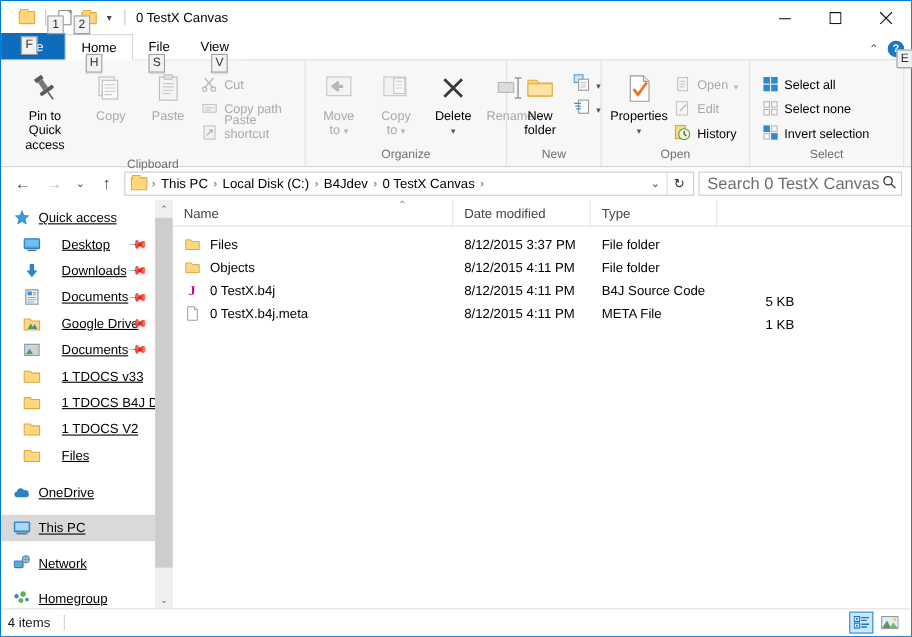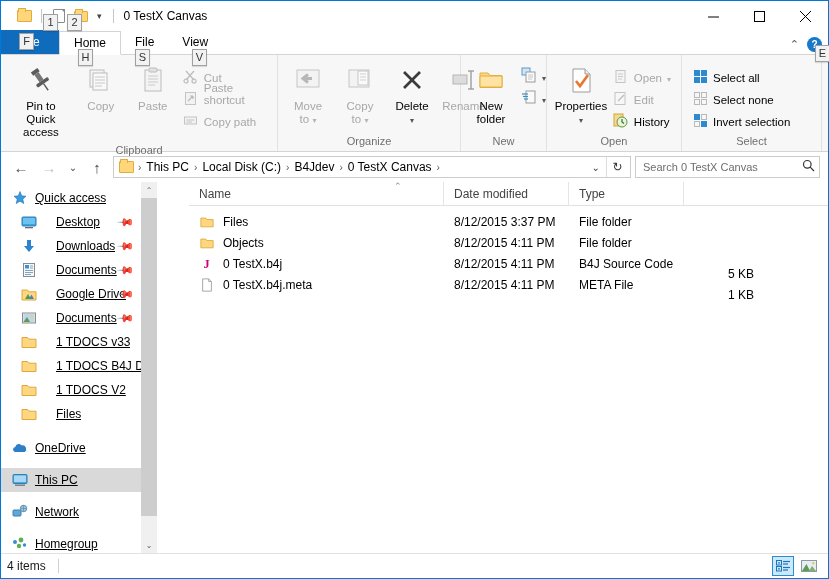--- a/index.html
+++ b/index.html
@@ -148,21 +148,21 @@
   }
   .crumb { font-size:12px; color:#000; padding:0 3px; white-space:nowrap; }
   .crumb-sep { color:#5a5a5a; font-size:10px; padding:0 2px; }
   .addr-drop { margin-left:auto; padding:0 6px; color:#444; font-size:10px; }
   .refresh { width:22px;height:20px;display:flex;align-items:center;justify-content:center;
              border-left:1px solid #ddd; color:#333; font-size:12px; }
   .searchbox {
     width:185px; height:22px; border:1px solid #ccc; background:#fff;
     display:flex;align-items:center; padding:0 4px 0 7px;
   }
-  .search-ph { font-size:11px; color:#6d6d6d; flex:1; }
+  .search-ph { font-size:15px; color:#6d6d6d; flex:1; }
 
   
   .main { flex:1; display:flex; min-height:0; background:#fff; }
 
   .navpane {
     width:140px; flex:none; overflow:hidden; position:relative;
     border-right:none; padding-top:4px; background:#fff;
   }
   .navitem {
     height:24px; display:flex; align-items:center; gap:7px;
@@ -179,21 +179,21 @@
 
   .navscroll {
     width:16px; background:#f0f0f0; flex:none;
     display:flex;flex-direction:column; align-items:center; position:relative;
   }
   .sc-arrow { height:16px; width:16px; display:flex;align-items:center;justify-content:center;
               color:#606060; font-size:8px; background:#f0f0f0; flex:none; }
   .sc-track { flex:1; width:16px; background:#f0f0f0; position:relative; }
   .sc-thumb { position:absolute; top:0; left:0; width:16px; height:318px; background:#cdcdcd; }
 
-  .filepane { flex:1; display:flex; flex-direction:column; min-width:0; background:#fff;padding-left:32px; }
+  .filepane { flex:1; display:flex; flex-direction:column; min-width:0; background:#fff; }
   .colhead {
     height:24px; display:flex; align-items:center;
     border-bottom:1px solid #e2e2e2; font-size:12px; color:#303030;
     position:relative; flex:none;
   }
   .col { height:24px; display:flex; align-items:center; padding-left:10px;
          border-right:1px solid #e5e5e5; color:#444; }
   .col.c-name { width:255px; }
   .col.c-date { width:125px; }
   .col.c-type { width:115px;text-align:center; }
@@ -351,37 +351,37 @@
                 <line x1="11" y1="2" x2="3" y2="11" stroke="#bdbdbd" stroke-width="1.3"></line>
                 <circle cx="3" cy="12" r="2" fill="none" stroke="#bdbdbd" stroke-width="1.2"></circle>
                 <circle cx="11" cy="12" r="2" fill="none" stroke="#bdbdbd" stroke-width="1.2"></circle>
               </svg>
             </span>
             <span>Cut</span>
           </div>
           <div class="smbtn dis">
             <span class="smico">
               <svg width="15" height="15" viewBox="0 0 15 15">
-                <rect x="2.5" y="1.5" width="10" height="12" fill="#f2f2f2" stroke="#c4c4c4"></rect>
-                <path d="M5 10 L10 5 M10 5 L7 5 M10 5 L10 8" stroke="#b9b9b9" stroke-width="1.2" fill="none"></path>
-              </svg>
-            </span>
-            <span>Paste shortcut</span>
-          </div>
-          <div class="smbtn dis">
-            <span class="smico">
-              <svg width="15" height="15" viewBox="0 0 15 15">
                 <rect x="1.5" y="4" width="12" height="7" fill="#f2f2f2" stroke="#c4c4c4"></rect>
                 <g stroke="#c4c4c4">
                     <line x1="3.5" y1="7" x2="11.5" y2="7"></line>
                     <line x1="3.5" y1="9" x2="9" y2="9"></line>
                   </g>
               </svg>
             </span>
             <span>Copy path</span>
+          </div>
+          <div class="smbtn dis">
+            <span class="smico">
+              <svg width="15" height="15" viewBox="0 0 15 15">
+                <rect x="2.5" y="1.5" width="10" height="12" fill="#f2f2f2" stroke="#c4c4c4"></rect>
+                <path d="M5 10 L10 5 M10 5 L7 5 M10 5 L10 8" stroke="#b9b9b9" stroke-width="1.2" fill="none"></path>
+              </svg>
+            </span>
+            <span>Paste shortcut</span>
           </div>
         </div>
       </div>
       <div class="rgroup-title">Clipboard</div>
     </div>
 
     <div class="rgroup" style="width:183px;">
       <div class="rgroup-body" style="padding-left:4px;">
         <div class="bigbtn dis">
           <div class="bigico">

